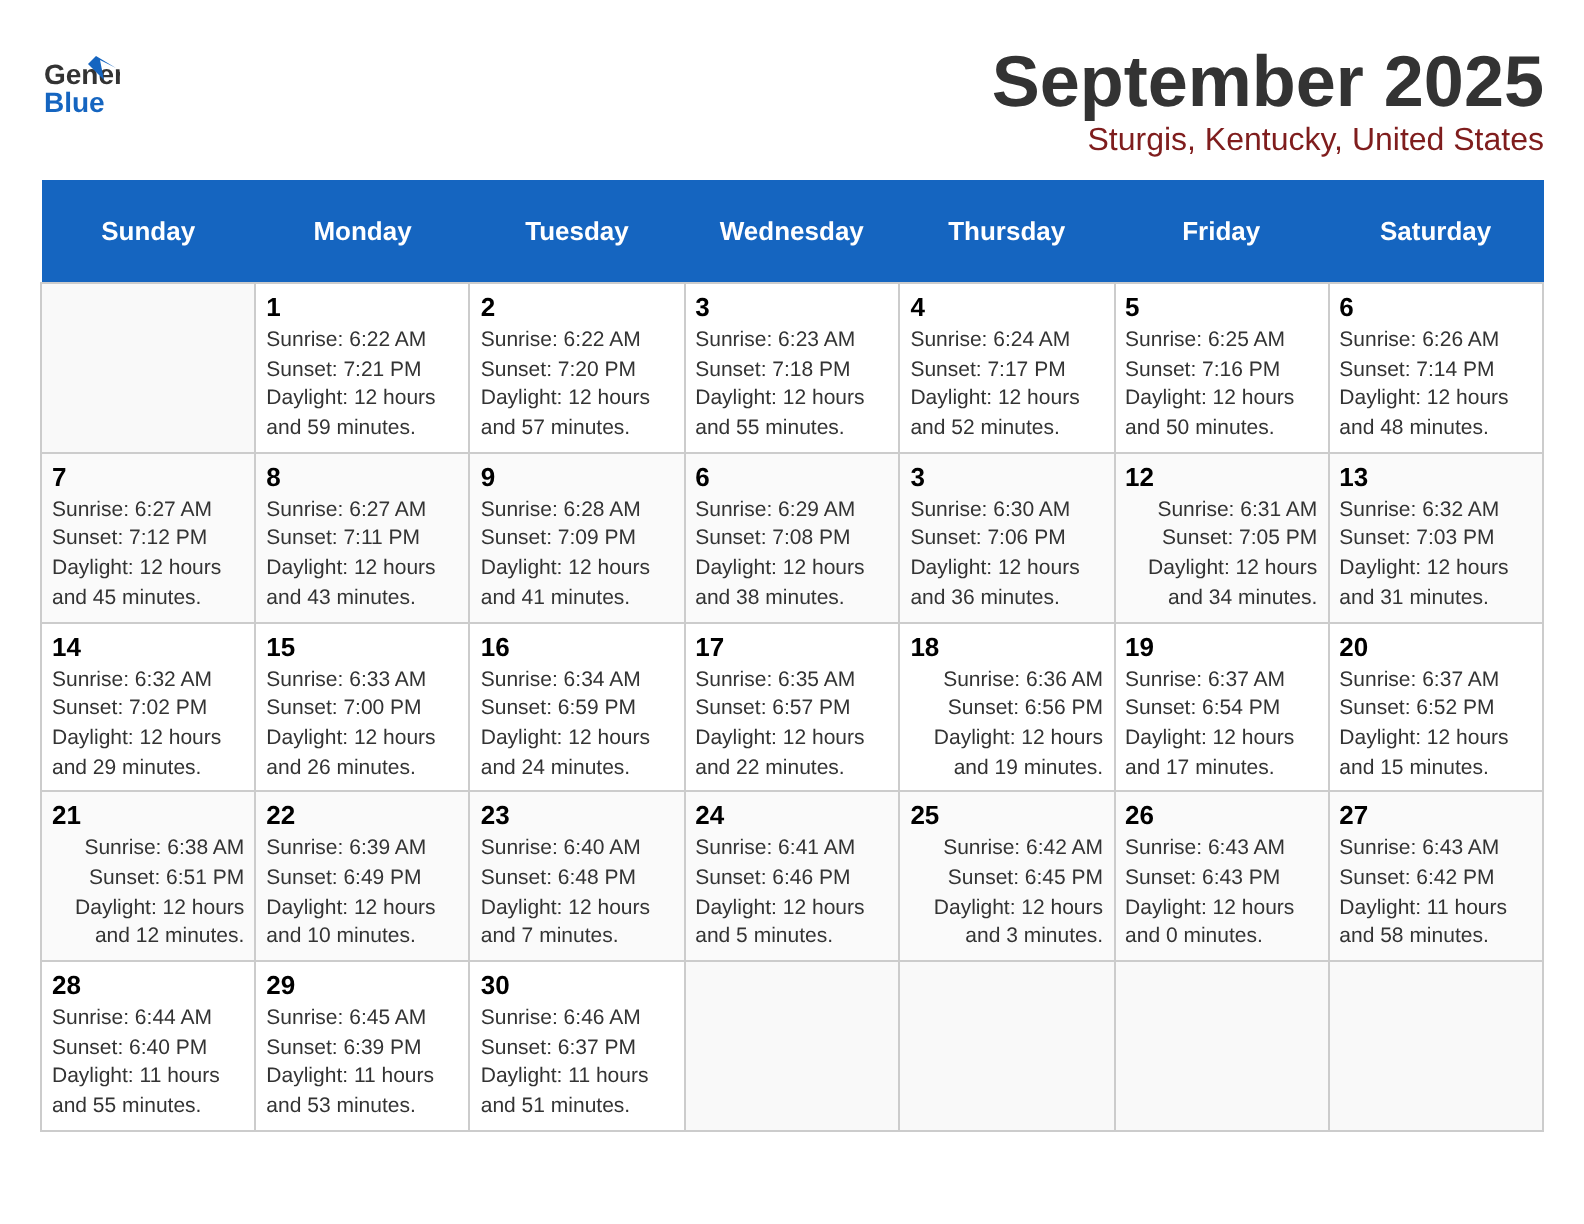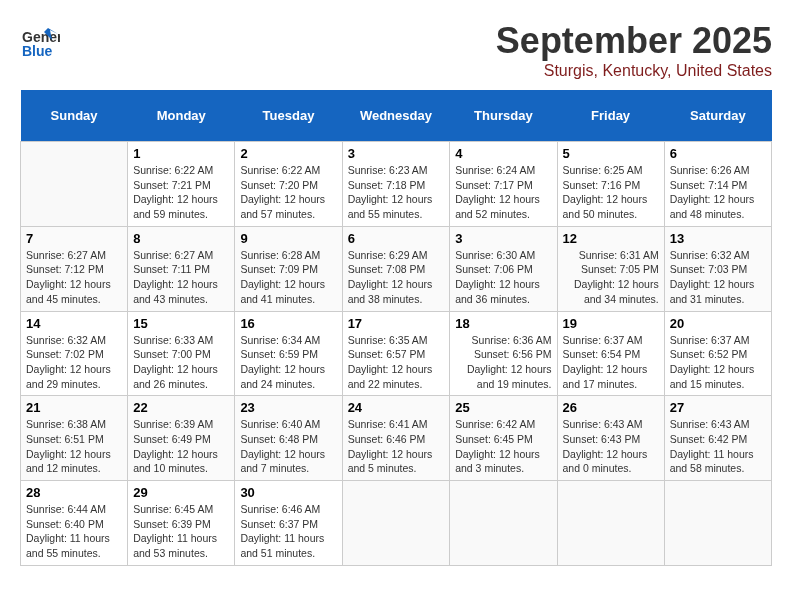--- a/index.html
+++ b/index.html
@@ -242,21 +242,21 @@
           <div class="date-num">20</div>
           <div class="cell-info" style="white-space: pre-line;">Sunrise: 6:37 AM
 Sunset: 6:52 PM
 Daylight: 12 hours
 and 15 minutes.</div>
         </td>
       </tr>
       <tr>
         <td>
           <div class="date-num">21</div>
-          <div class="cell-info" style="white-space: pre-line;">Sunrise: 6:38 AM
+          <div class="cell-info" style="white-space: pre-line; text-align: right;">Sunrise: 6:38 AM
 Sunset: 6:51 PM
 Daylight: 12 hours
 and 12 minutes.</div>
         </td>
         <td>
           <div class="date-num">22</div>
           <div class="cell-info" style="white-space: pre-line;">Sunrise: 6:39 AM
 Sunset: 6:49 PM
 Daylight: 12 hours
 and 10 minutes.</div>
@@ -270,21 +270,21 @@
         </td>
         <td>
           <div class="date-num">24</div>
           <div class="cell-info" style="white-space: pre-line;">Sunrise: 6:41 AM
 Sunset: 6:46 PM
 Daylight: 12 hours
 and 5 minutes.</div>
         </td>
         <td>
           <div class="date-num">25</div>
-          <div class="cell-info" style="white-space: pre-line;">Sunrise: 6:42 AM
+          <div class="cell-info" style="white-space: pre-line; text-align: right;">Sunrise: 6:42 AM
 Sunset: 6:45 PM
 Daylight: 12 hours
 and 3 minutes.</div>
         </td>
         <td>
           <div class="date-num">26</div>
           <div class="cell-info" style="white-space: pre-line;">Sunrise: 6:43 AM
 Sunset: 6:43 PM
 Daylight: 12 hours
 and 0 minutes.</div>

